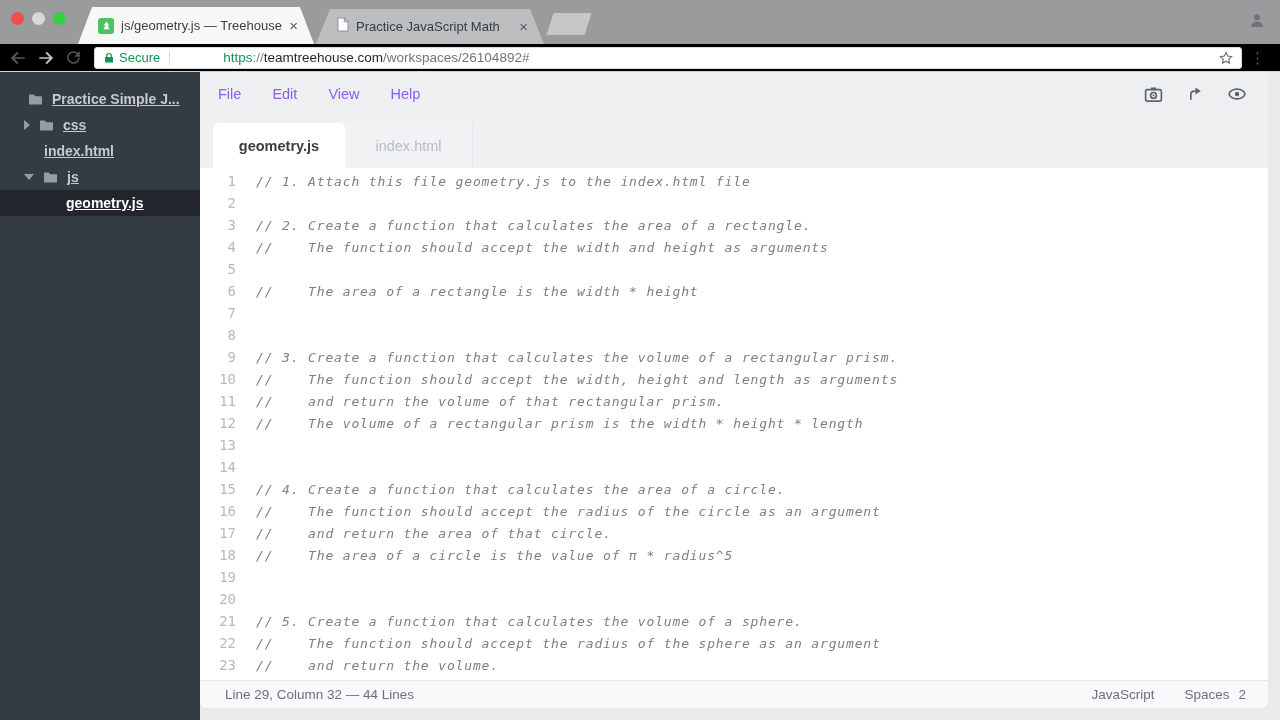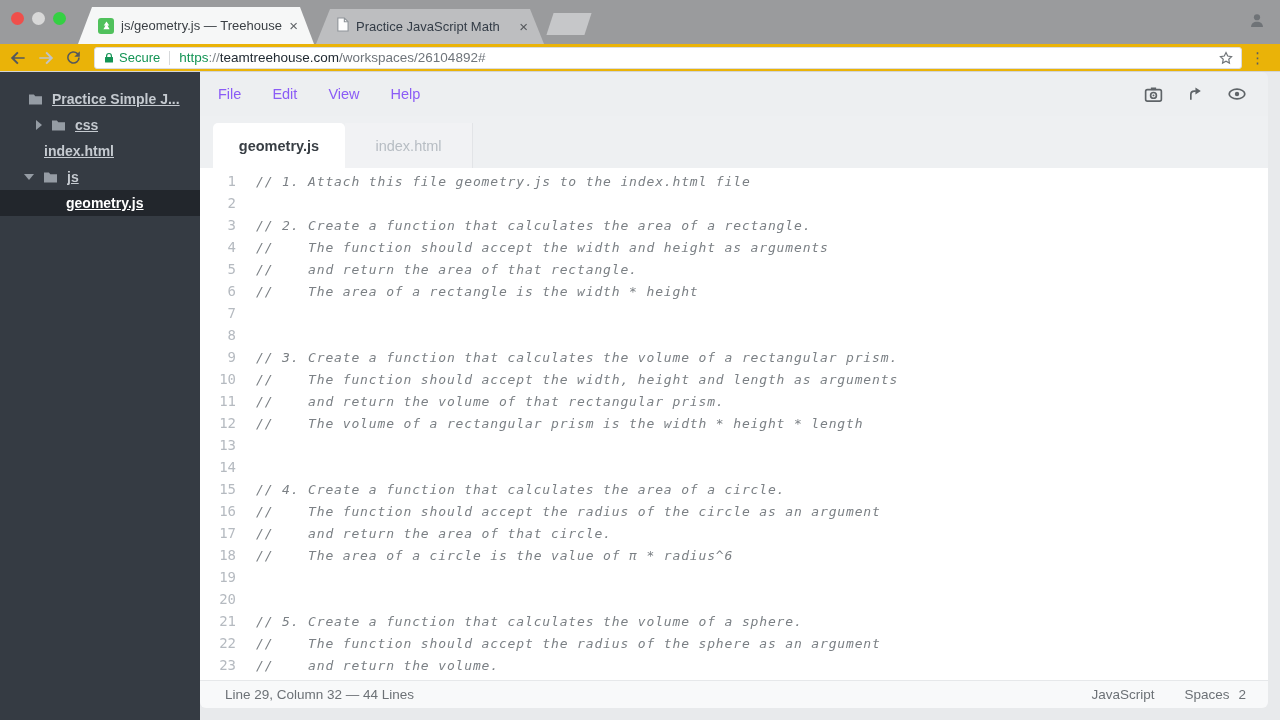--- a/index.html
+++ b/index.html
@@ -24,29 +24,29 @@
   .btab-active .close { color:#606468; }
   .btab-inactive { left:316px; top:9px; width:228px; height:35px; background:#bdbec0; }
   .btab-inactive .title { color:#333c46; }
   .btab-inactive .close { color:#54575b; }
   .newtab { position:absolute; left:550px; top:13px; width:38px; height:22px; background:#c6c7c9; transform:skewX(-18deg); }
   .profile-btn { position:absolute; right:12px; top:9px; width:22px; height:22px; }
 
   .favicon-th { width:16px; height:16px; border-radius:3px; background:#50c15c; flex:0 0 16px;
                 display:flex; align-items:center; justify-content:center; }
 
-  .urlrow { position:absolute; left:0; top:44px; width:1280px; height:28px; background:#eab308;
+  .urlrow { position:absolute; left:0; top:44px; width:1280px; height:28px; background:#000000;
             border-bottom:1px solid #d2d4d6; display:flex; align-items:center; }
   .nav-ic { width:20px; height:20px; margin-left:8px; flex:0 0 auto; }
   .omnibox { margin-left:10px; width:1148px; height:22px; border:1px solid #dadce0; border-radius:3px;
              background:#fff; display:flex; align-items:center; padding:0 6px 0 8px; }
   .secure { display:flex; align-items:center; gap:4px; color:#149455; font-size:13px; font-weight:500; }
   .om-sep { width:1px; height:14px; background:#d7d9db; margin:0 9px; }
   .url { font-size:13.5px; white-space:nowrap; overflow:hidden; flex:1; }
-  .url .scheme { color:#149455; }
+  .url .scheme { color:#149455;margin-left:44px; }
   .url .schemesep { color:#80868b; }
   .url .host { color:#222b33; }
   .url .path { color:#6f757b; }
   .om-star { width:18px; height:18px; flex:0 0 auto; }
   .more-btn { margin:0 10px 0 8px; color:#5a5e62; font-size:15px; letter-spacing:0; line-height:1; }
 
   
   .sidebar { position:absolute; left:0; top:72px; width:200px; height:648px; background:#353b43; padding-top:14px; }
   .tree-row { height:26px; display:flex; align-items:center; color:#c5cad0; font-size:14px; font-weight:600; }
   .tree-row .caret { width:0; height:0; margin-right:9px; }
@@ -159,21 +159,21 @@
   </div>
 
   <div class="sidebar">
     <div>
         <div class="tree-row" style="padding-left: 28px;">
           <span class="ficon"><svg width="15" height="13" viewBox="0 0 16 14">
               <path d="M1 1.5h5.2l1.6 2H15v9H1z" fill="#959ca4" rx="1"></path>
             </svg></span>
           <span class="tree-label">Practice Simple J...</span>
         </div>
-        <div class="tree-row" style="padding-left: 36px;">
+        <div class="tree-row" style="padding-left: 24px;">
           <span class="caret caret-right"></span>
           <span class="ficon"><svg width="15" height="13" viewBox="0 0 16 14">
               <path d="M1 1.5h5.2l1.6 2H15v9H1z" fill="#959ca4" rx="1"></path>
             </svg></span>
           <span class="tree-label">css</span>
         </div>
         <div class="tree-row" style="padding-left: 44px;">
           <span class="tree-label">index.html</span>
         </div>
         <div class="tree-row" style="padding-left: 24px;">
@@ -238,21 +238,20 @@
         <div class="cline">
           <span class="num">3</span>
           <span class="txt">// 2. Create a function that calculates the area of a rectangle.</span>
         </div>
         <div class="cline">
           <span class="num">4</span>
           <span class="txt">//    The function should accept the width and height as arguments</span>
         </div>
         <div class="cline">
           <span class="num">5</span>
-          <span class="txt">//    and return the area of that rectangle.</span>
         </div>
         <div class="cline">
           <span class="num">6</span>
           <span class="txt">//    The area of a rectangle is the width * height</span>
         </div>
         <div class="cline">
           <span class="num">7</span>
           <span class="txt"></span>
         </div>
         <div class="cline">
@@ -290,21 +289,21 @@
         <div class="cline">
           <span class="num">16</span>
           <span class="txt">//    The function should accept the radius of the circle as an argument</span>
         </div>
         <div class="cline">
           <span class="num">17</span>
           <span class="txt">//    and return the area of that circle.</span>
         </div>
         <div class="cline">
           <span class="num">18</span>
-          <span class="txt">//    The area of a circle is the value of π * radius^6</span>
+          <span class="txt">//    The area of a circle is the value of π * radius^5</span>
         </div>
         <div class="cline">
           <span class="num">19</span>
           <span class="txt"></span>
         </div>
         <div class="cline">
           <span class="num">20</span>
           <span class="txt"></span>
         </div>
         <div class="cline">

